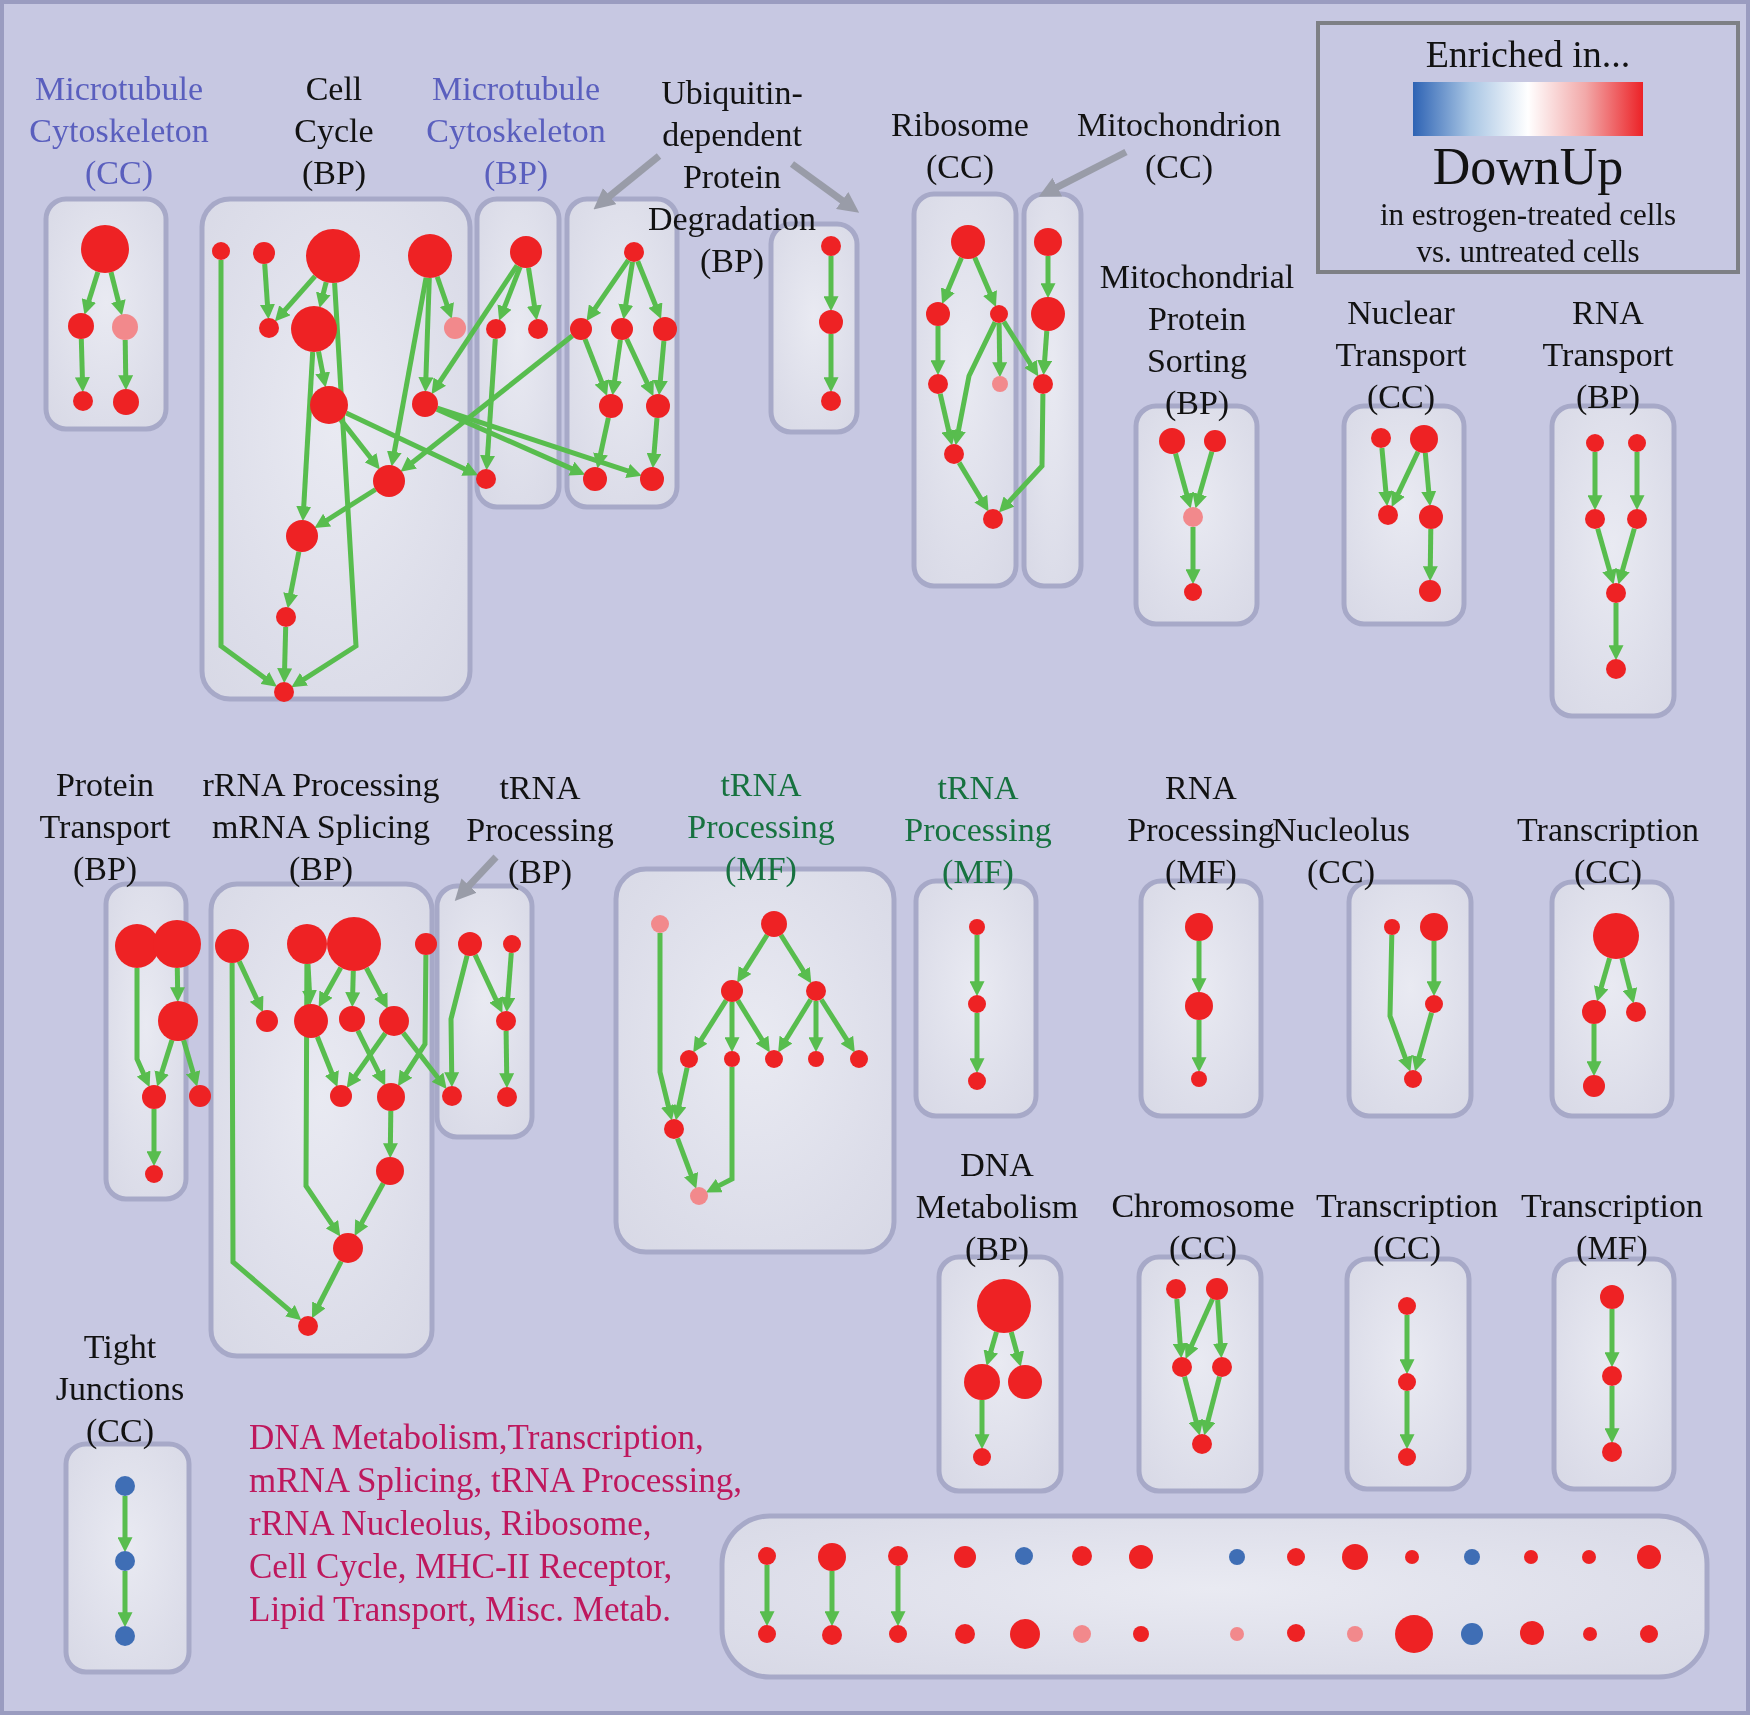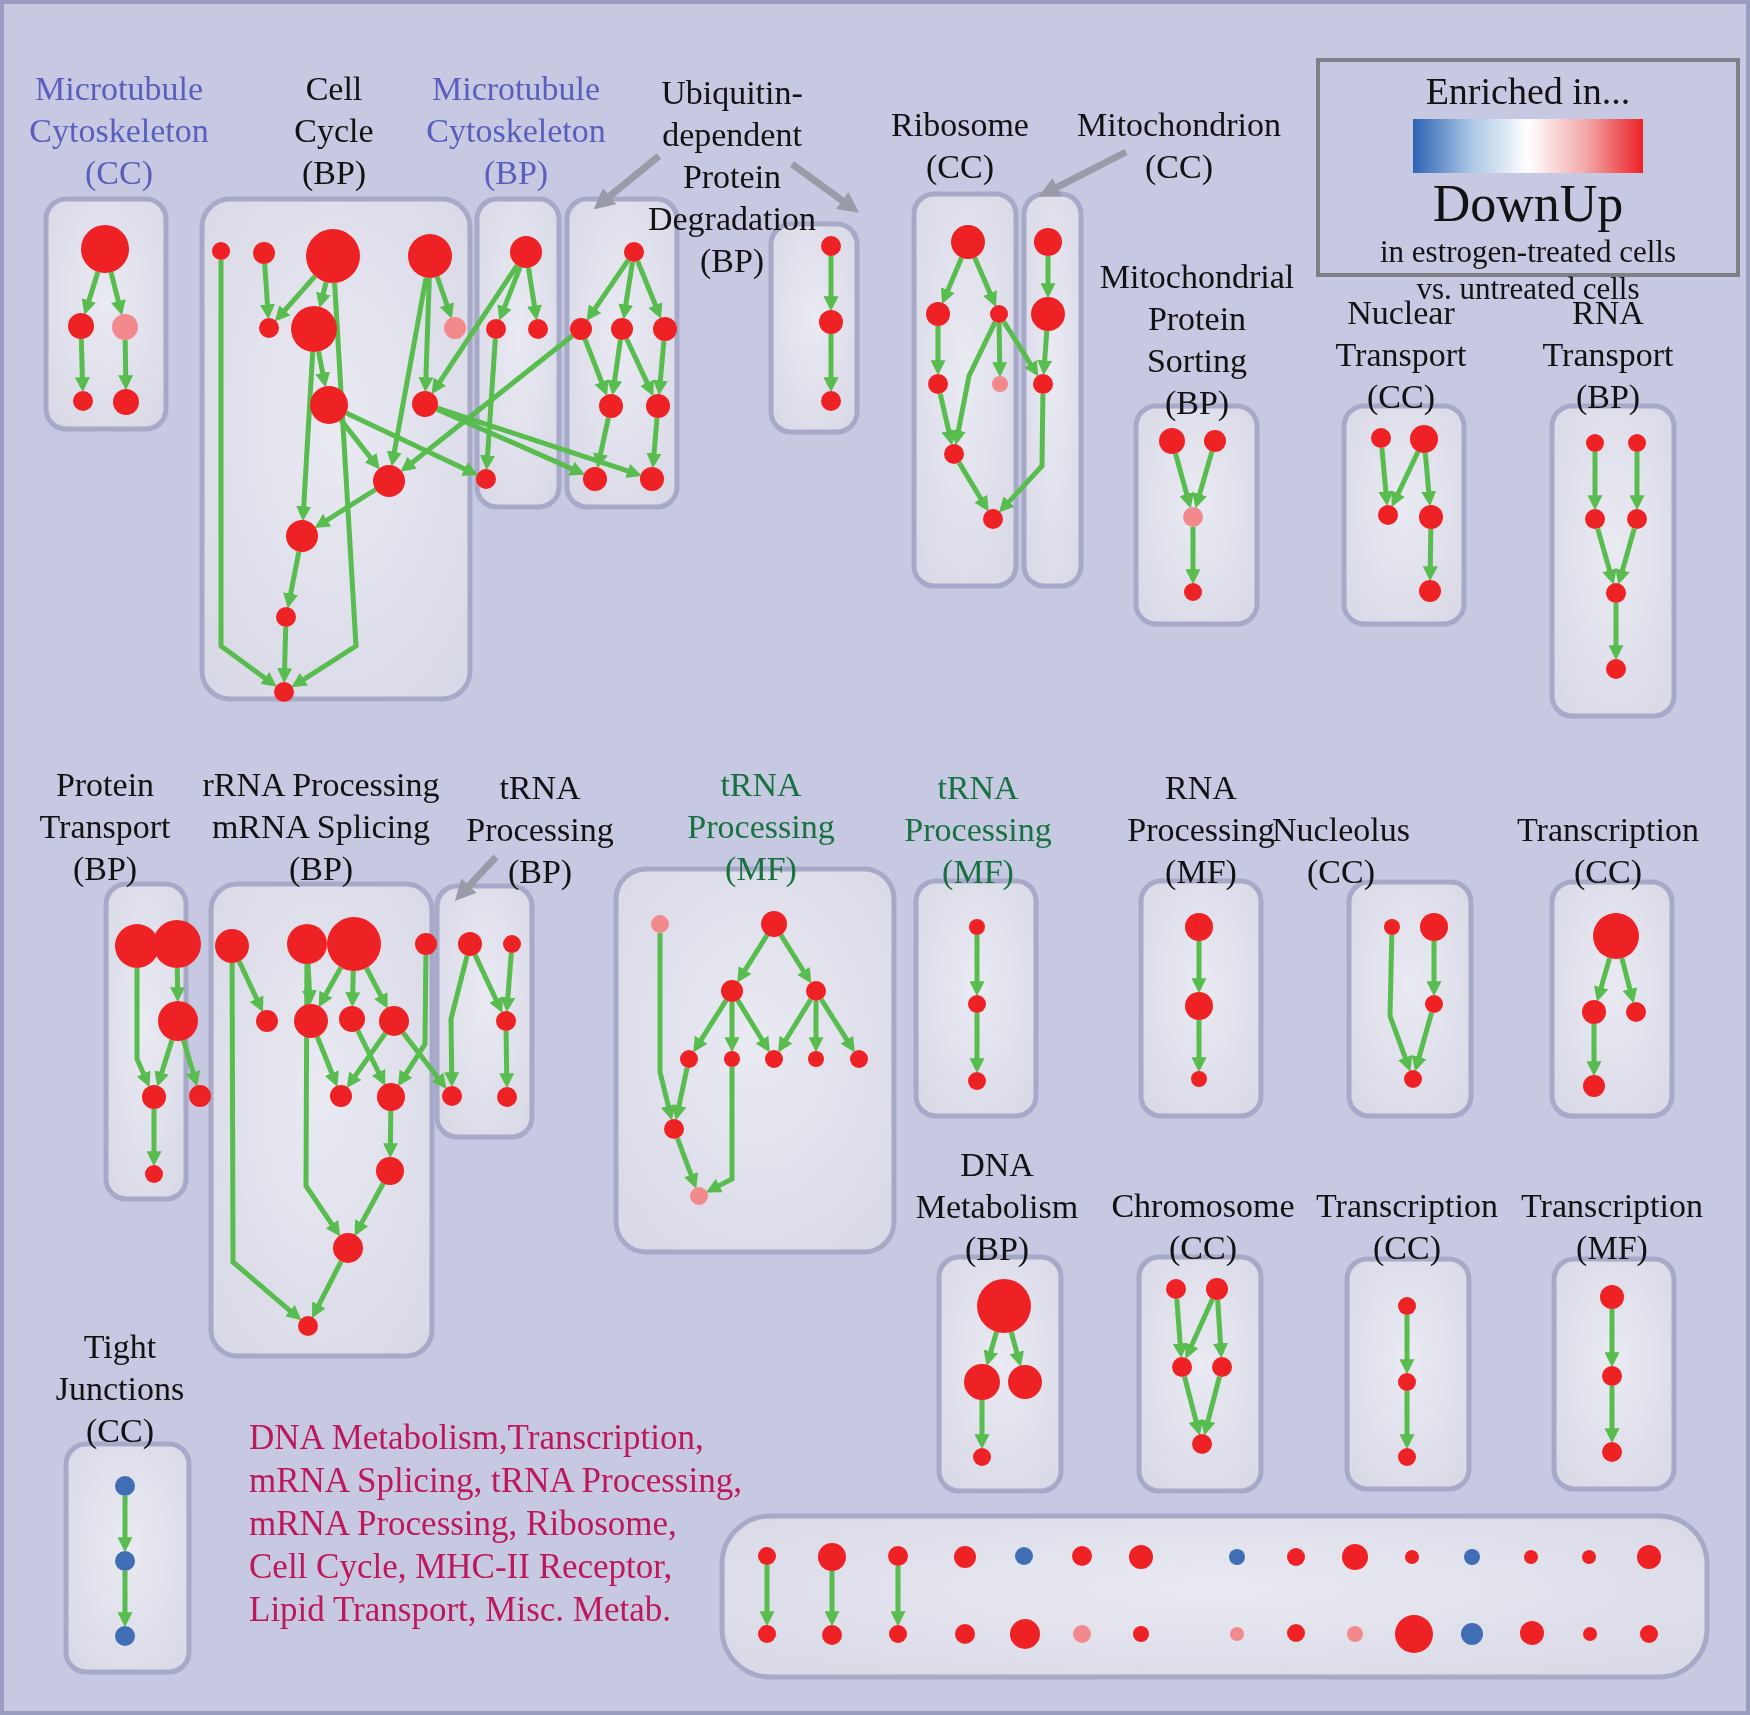--- a/index.html
+++ b/index.html
@@ -2,22 +2,22 @@
 <html><head>
 <meta charset="utf-8">
 <style>
   html,body{margin:0;padding:0;background:#aaabc6;}
   #fig{position:relative;width:1750px;height:1715px;background:#c7c8e2;
        border:4px solid #9a9cc0;box-sizing:border-box;overflow:hidden;
        font-family:Liberation Serif, serif;}
   #diagram{position:absolute;left:0;top:0;}
   .clabel{position:absolute;transform:translateX(-50%);width:400px;text-align:center;
           font-size:34px;line-height:42px;white-space:pre-line;color:#121212;}
-  #legend{position:absolute;left:1312px;top:17px;width:424px;height:219px;
-          border:4px solid #7e8085;box-sizing:border-box;color:#121212;margin-top:37px;}
+  #legend{position:absolute;left:1312px;top:17px;width:424px;height:253px;
+          border:4px solid #7e8085;box-sizing:border-box;color:#121212;}
   .lg-title{font-size:38px;text-align:center;margin-top:7px;}
   .lg-bar{height:54px;width:230px;margin:6px auto 0;}
   .lg-row{display:flex;justify-content:center;font-size:52px;width:310px;margin:1px auto 0;}
   .lg-sub{font-size:31px;line-height:37px;text-align:center;}
   #annotation{position:absolute;left:245px;top:1412px;font-size:35px;line-height:43px;color:#be185d;}
 </style>
 </head>
 <body>
 
 <div id="fig">
@@ -423,17 +423,17 @@
       <span>Down</span>
       <span>Up</span>
     </div>
     <div class="lg-sub">in estrogen-treated cells</div>
     <div class="lg-sub">vs. untreated cells</div>
   </div>
 
   <div id="annotation">
       <div>DNA Metabolism,Transcription,</div>
       <div>mRNA Splicing, tRNA Processing,</div>
-      <div>mRNA Processing, Ribosome,</div>
+      <div>rRNA Nucleolus, Ribosome,</div>
       <div>Cell Cycle, MHC-II Receptor,</div>
       <div>Lipid Transport, Misc. Metab.</div>
     </div>
 </div>
 
 </body></html>

